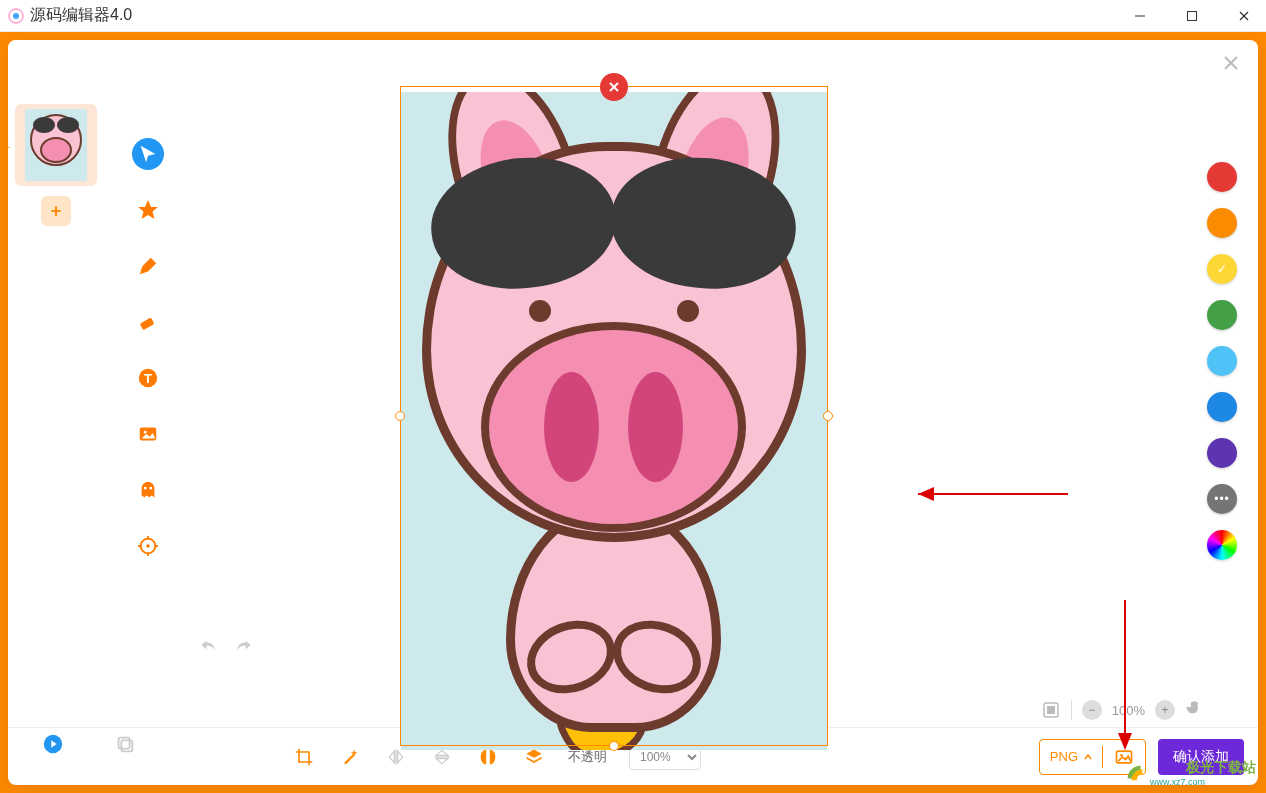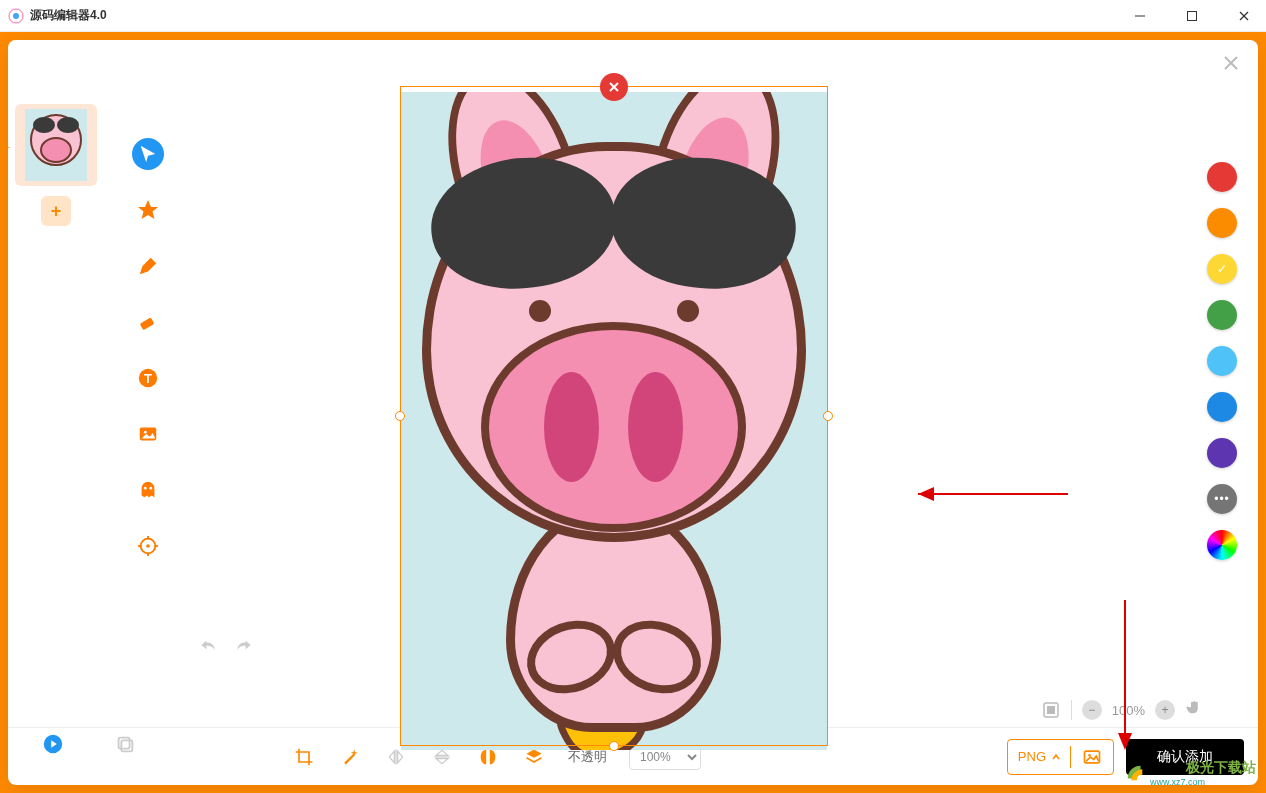--- a/index.html
+++ b/index.html
@@ -2,21 +2,21 @@
 <html><head>
 <meta charset="utf-8">
 <style>
 * { margin: 0; padding: 0; box-sizing: border-box; font-family: "Microsoft YaHei", Arial, sans-serif; }
 body { background: #f0f0f0; overflow: hidden; }
 
 .window { width: 1266px; height: 793px; background: #fff; display: flex; flex-direction: column; position: relative; }
 
 .titlebar { height: 32px; background: #fff; display: flex; align-items: center; padding: 0 8px; border-bottom: 1px solid #eee; }
 .titlebar .app-icon { width: 16px; height: 16px; margin-right: 6px; display: flex; align-items: center; justify-content: center; }
-.titlebar .title { font-size: 12px; color: #333; flex: 1; font-weight: bold; }
+.titlebar .title { font-size: 16px; color: #333; flex: 1; }
 .titlebar .win-controls { display: flex; gap: 24px; }
 .titlebar .win-btn { width: 28px; height: 28px; display: flex; align-items: center; justify-content: center; font-size: 14px; color: #333; cursor: pointer; }
 
 .app-body { flex: 1; background: #ff8a00; position: relative; padding: 8px; }
 
 .modal { position: absolute; inset: 8px; background: #fff; border-radius: 8px; display: flex; flex-direction: column; box-shadow: 0 4px 20px rgba(0,0,0,0.1); overflow: hidden; }
 
 .modal-header { height: 52px; background: #ff9b1a; display: flex; align-items: center; padding: 0 12px; position: relative; }
 .modal-header .back-btn { width: 26px; height: 26px; display: flex; align-items: center; justify-content: center; color: #fff; cursor: pointer; }
 .modal-header .sprite-icon { width: 20px; height: 20px; margin-left: 20px; color: #fff; }
@@ -93,21 +93,21 @@
 .btool { width:24px; height:24px; display:flex; align-items:center; justify-content:center; color:#ccc; cursor:pointer;}
 .btool.on { color:#ff8a00; }
 .opacity-label { font-size:13px; color:#666;}
 .opacity-select { width:72px; height:26px; border:1px solid #ddd; border-radius:4px; font-size:12px; color:#888; background:#fff; padding:0 6px;}
 
 .export-group { display:flex; align-items:center; gap:0; border:1px solid #ff8a00; border-radius:4px; height:36px; overflow:hidden;}
 .export-type { padding:0 10px; color:#ff8a00; font-size:13px; display:flex; align-items:center; gap:6px; height:100%; cursor:pointer;}
 .export-divider { width:1px; height:22px; background:#ff8a00;}
 .export-img-btn { width:42px; height:100%; display:flex; align-items:center; justify-content:center; color:#ff8a00; cursor:pointer;}
 
-.confirm-btn { height:36px; padding:0 31px; background:#000000; color:#fff; border:none; border-radius:4px; font-size:14px; cursor:pointer;}
+.confirm-btn { height:36px; padding:0 15px; background:#6d28d9; color:#fff; border:none; border-radius:4px; font-size:14px; cursor:pointer;}
 
 
 .arrow { position:absolute; pointer-events:none; z-index:20;}
 .arrow-line { stroke:#d00; stroke-width:2; fill:none;}
 .arrow-head { fill:#d00; }
 
 
 .watermark { position:absolute; right:10px; bottom:6px; font-size:10px; color:#888; z-index:30;}
 .watermark .wm-logo{ color:#7cb342; font-weight:bold; font-size:14px;margin-left:36px;}
 

